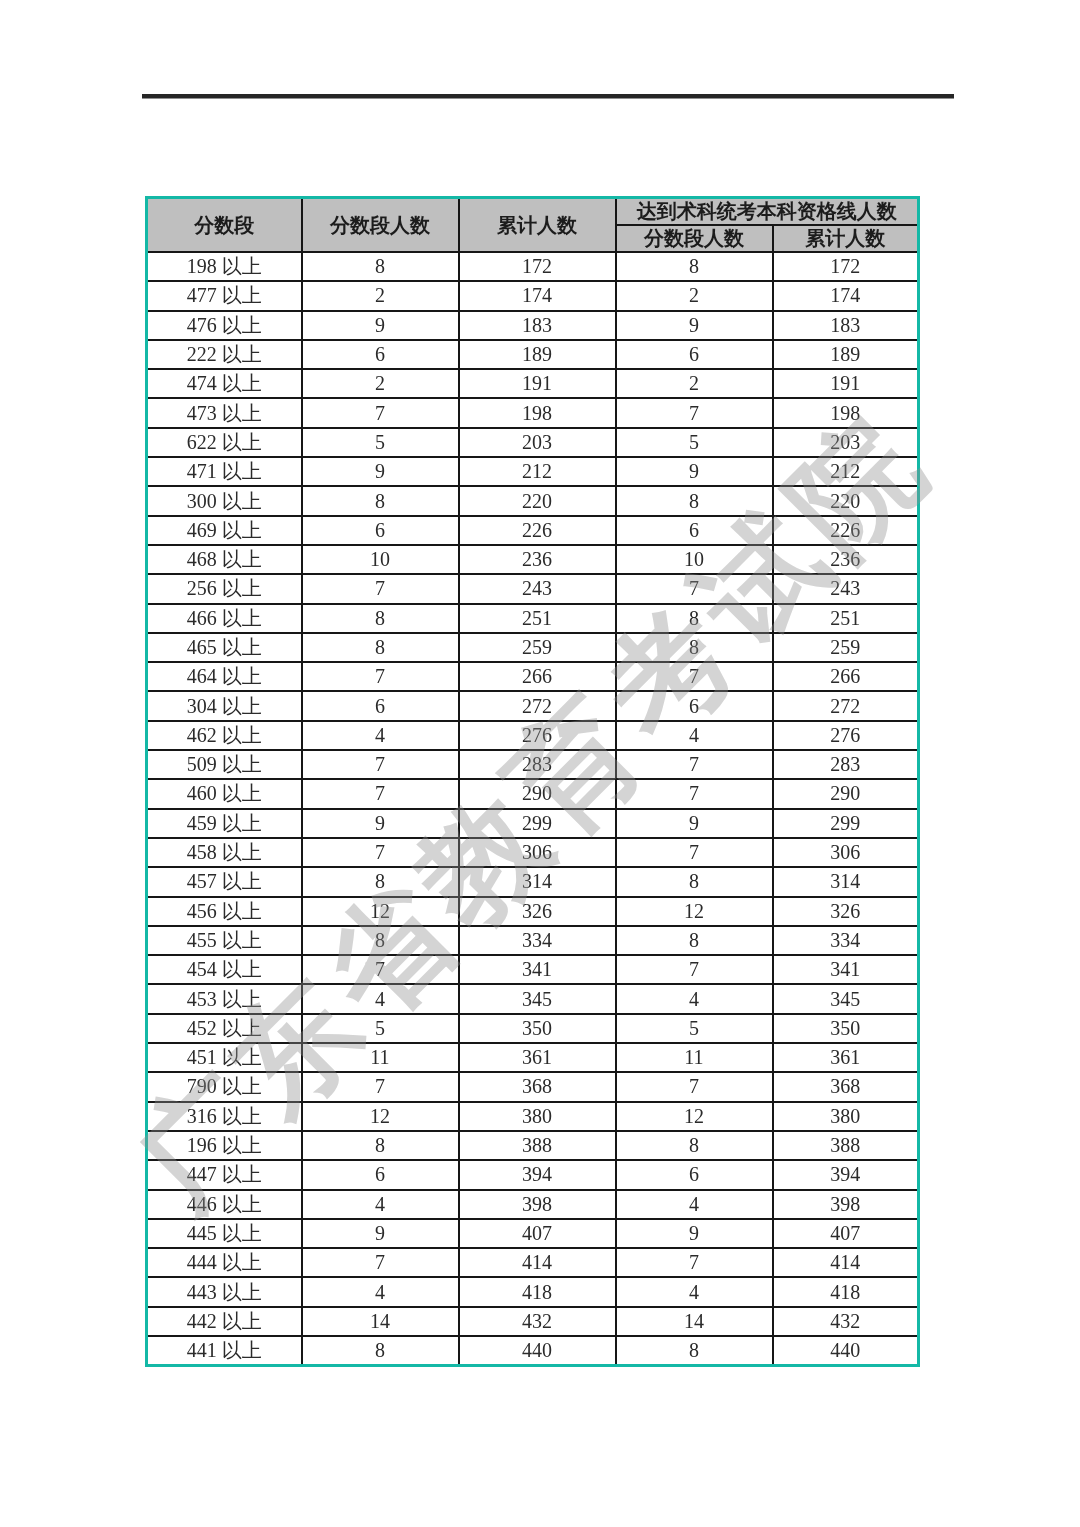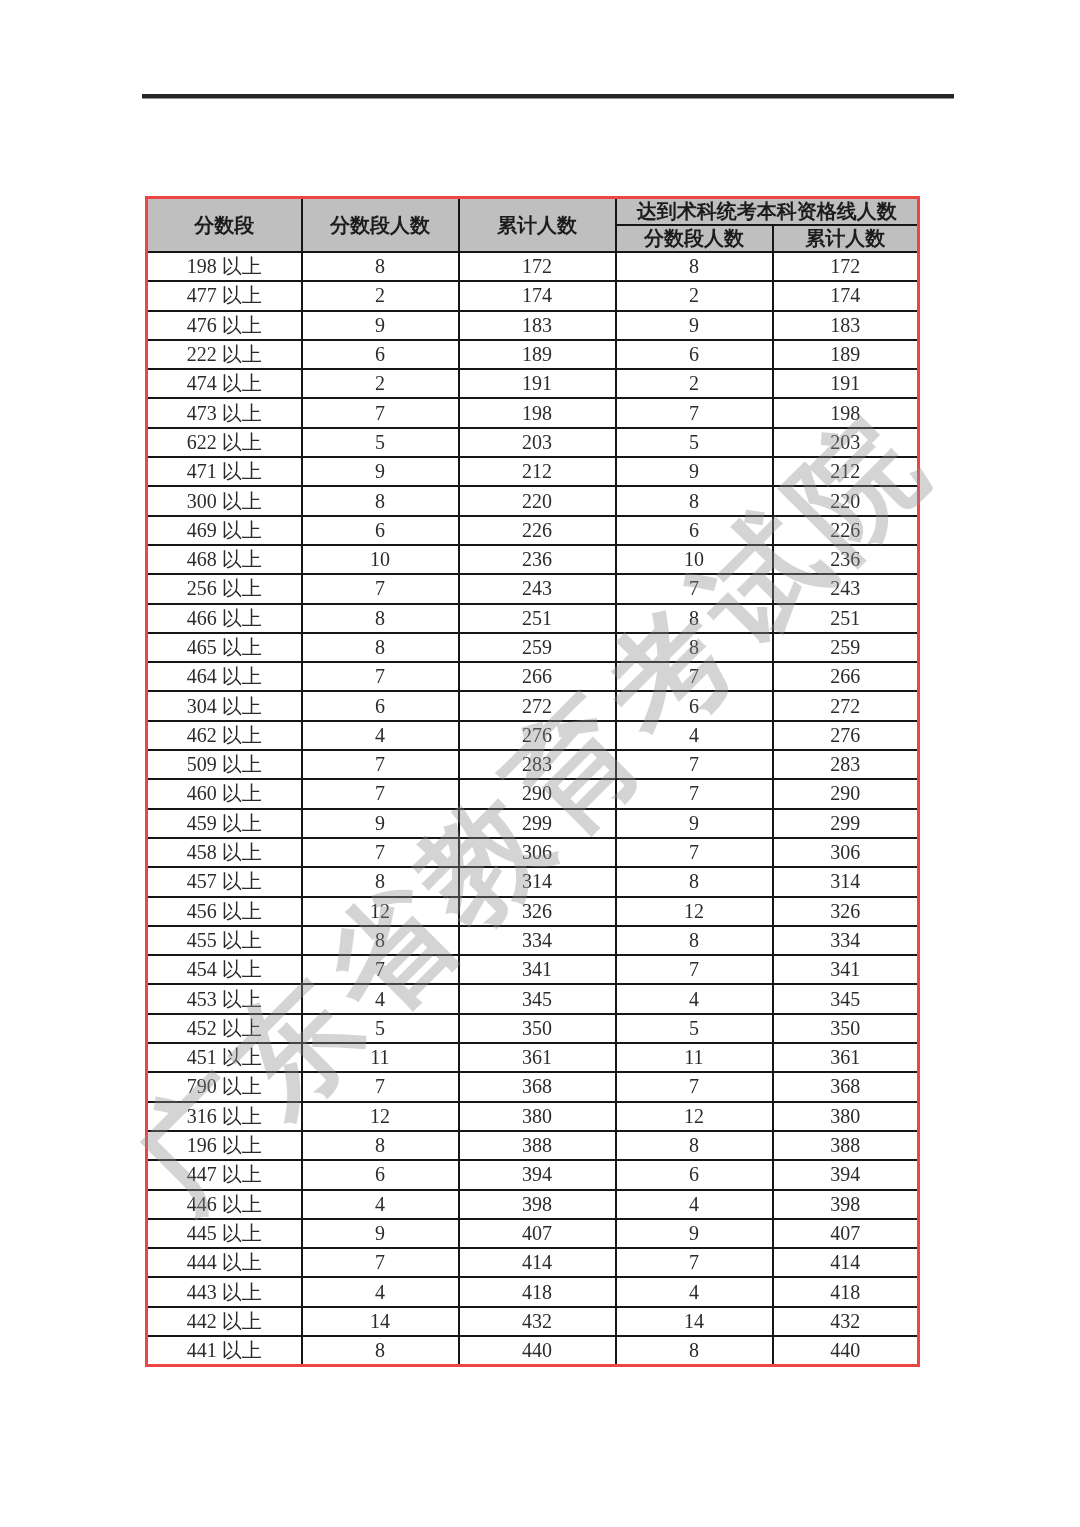--- a/index.html
+++ b/index.html
@@ -33,21 +33,21 @@
     pointer-events: none;
   }
   .table-wrap {
     position: absolute;
     left: 145px; top: 196px;
   }
   table.score-table {
     border-collapse: collapse;
     table-layout: fixed;
     width: 772px;
-    border: 3px solid #ef4444;
+    border: 3px solid #14b8a6;
   }
   .score-table th, .score-table td {
     border: 2px solid #161616;
     text-align: center;
     vertical-align: middle;
     padding: 0;
     overflow: hidden;
   }
   .score-table thead th {
     background: #bfbfbf;

